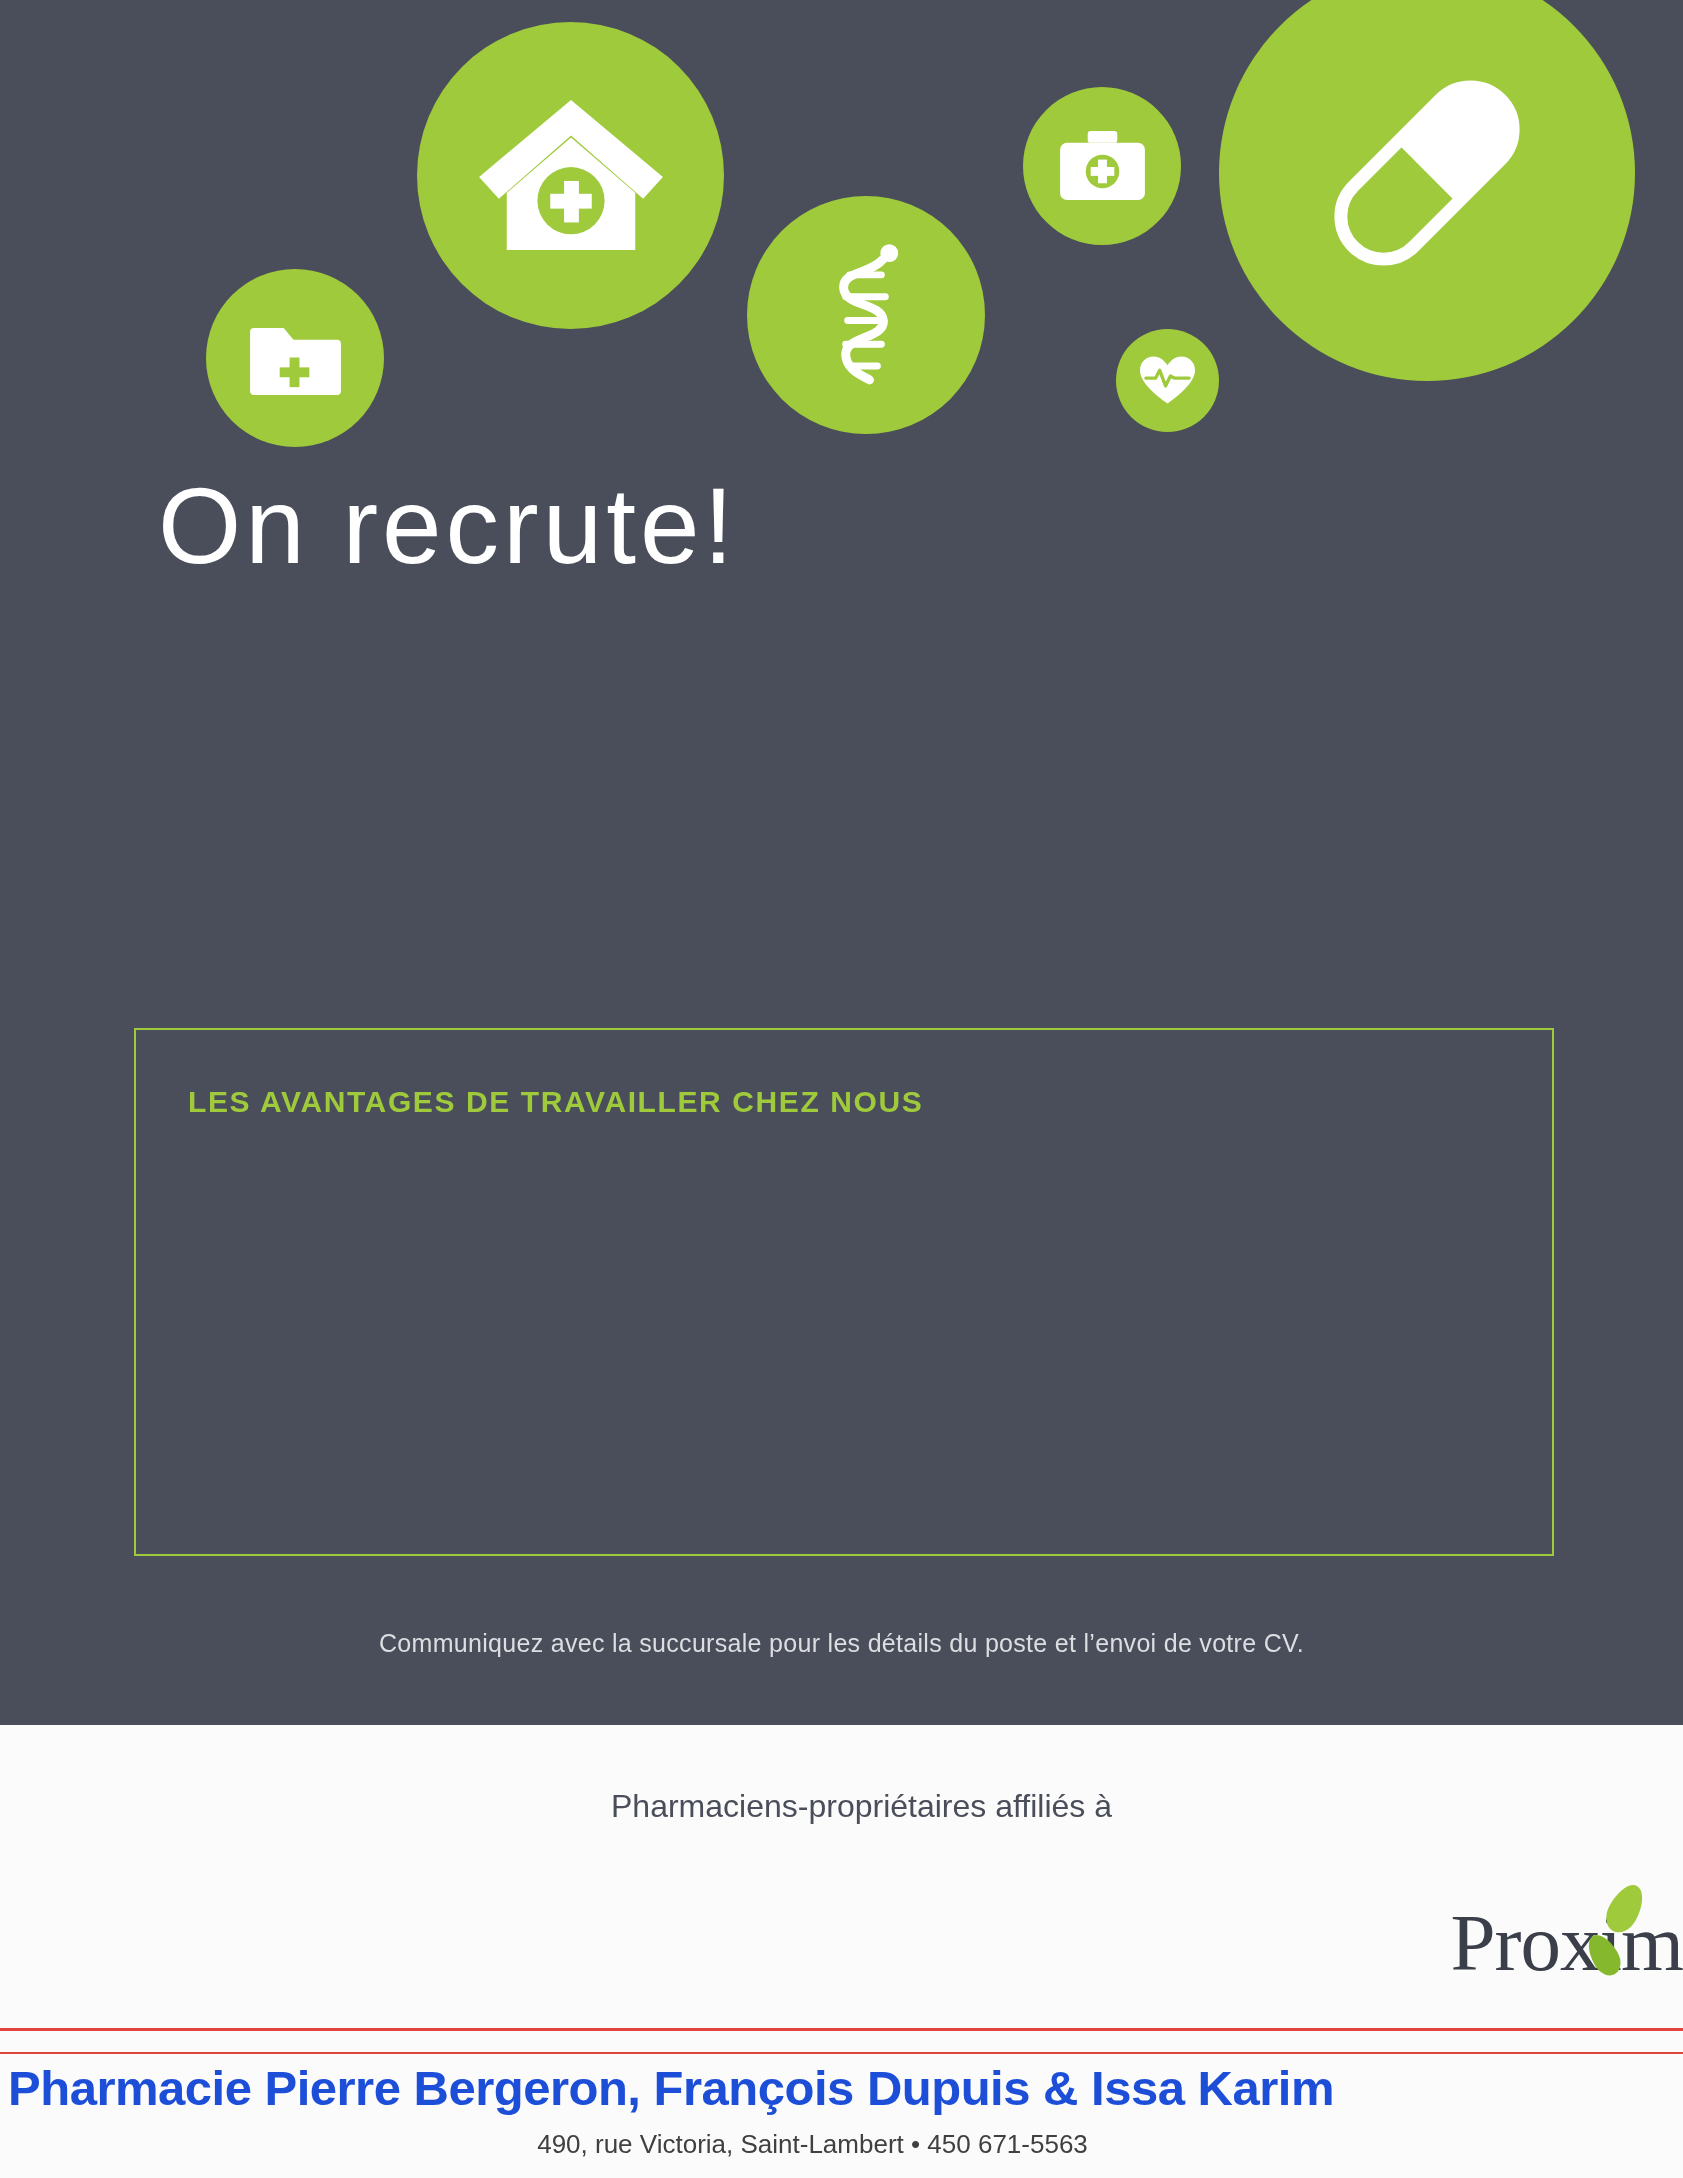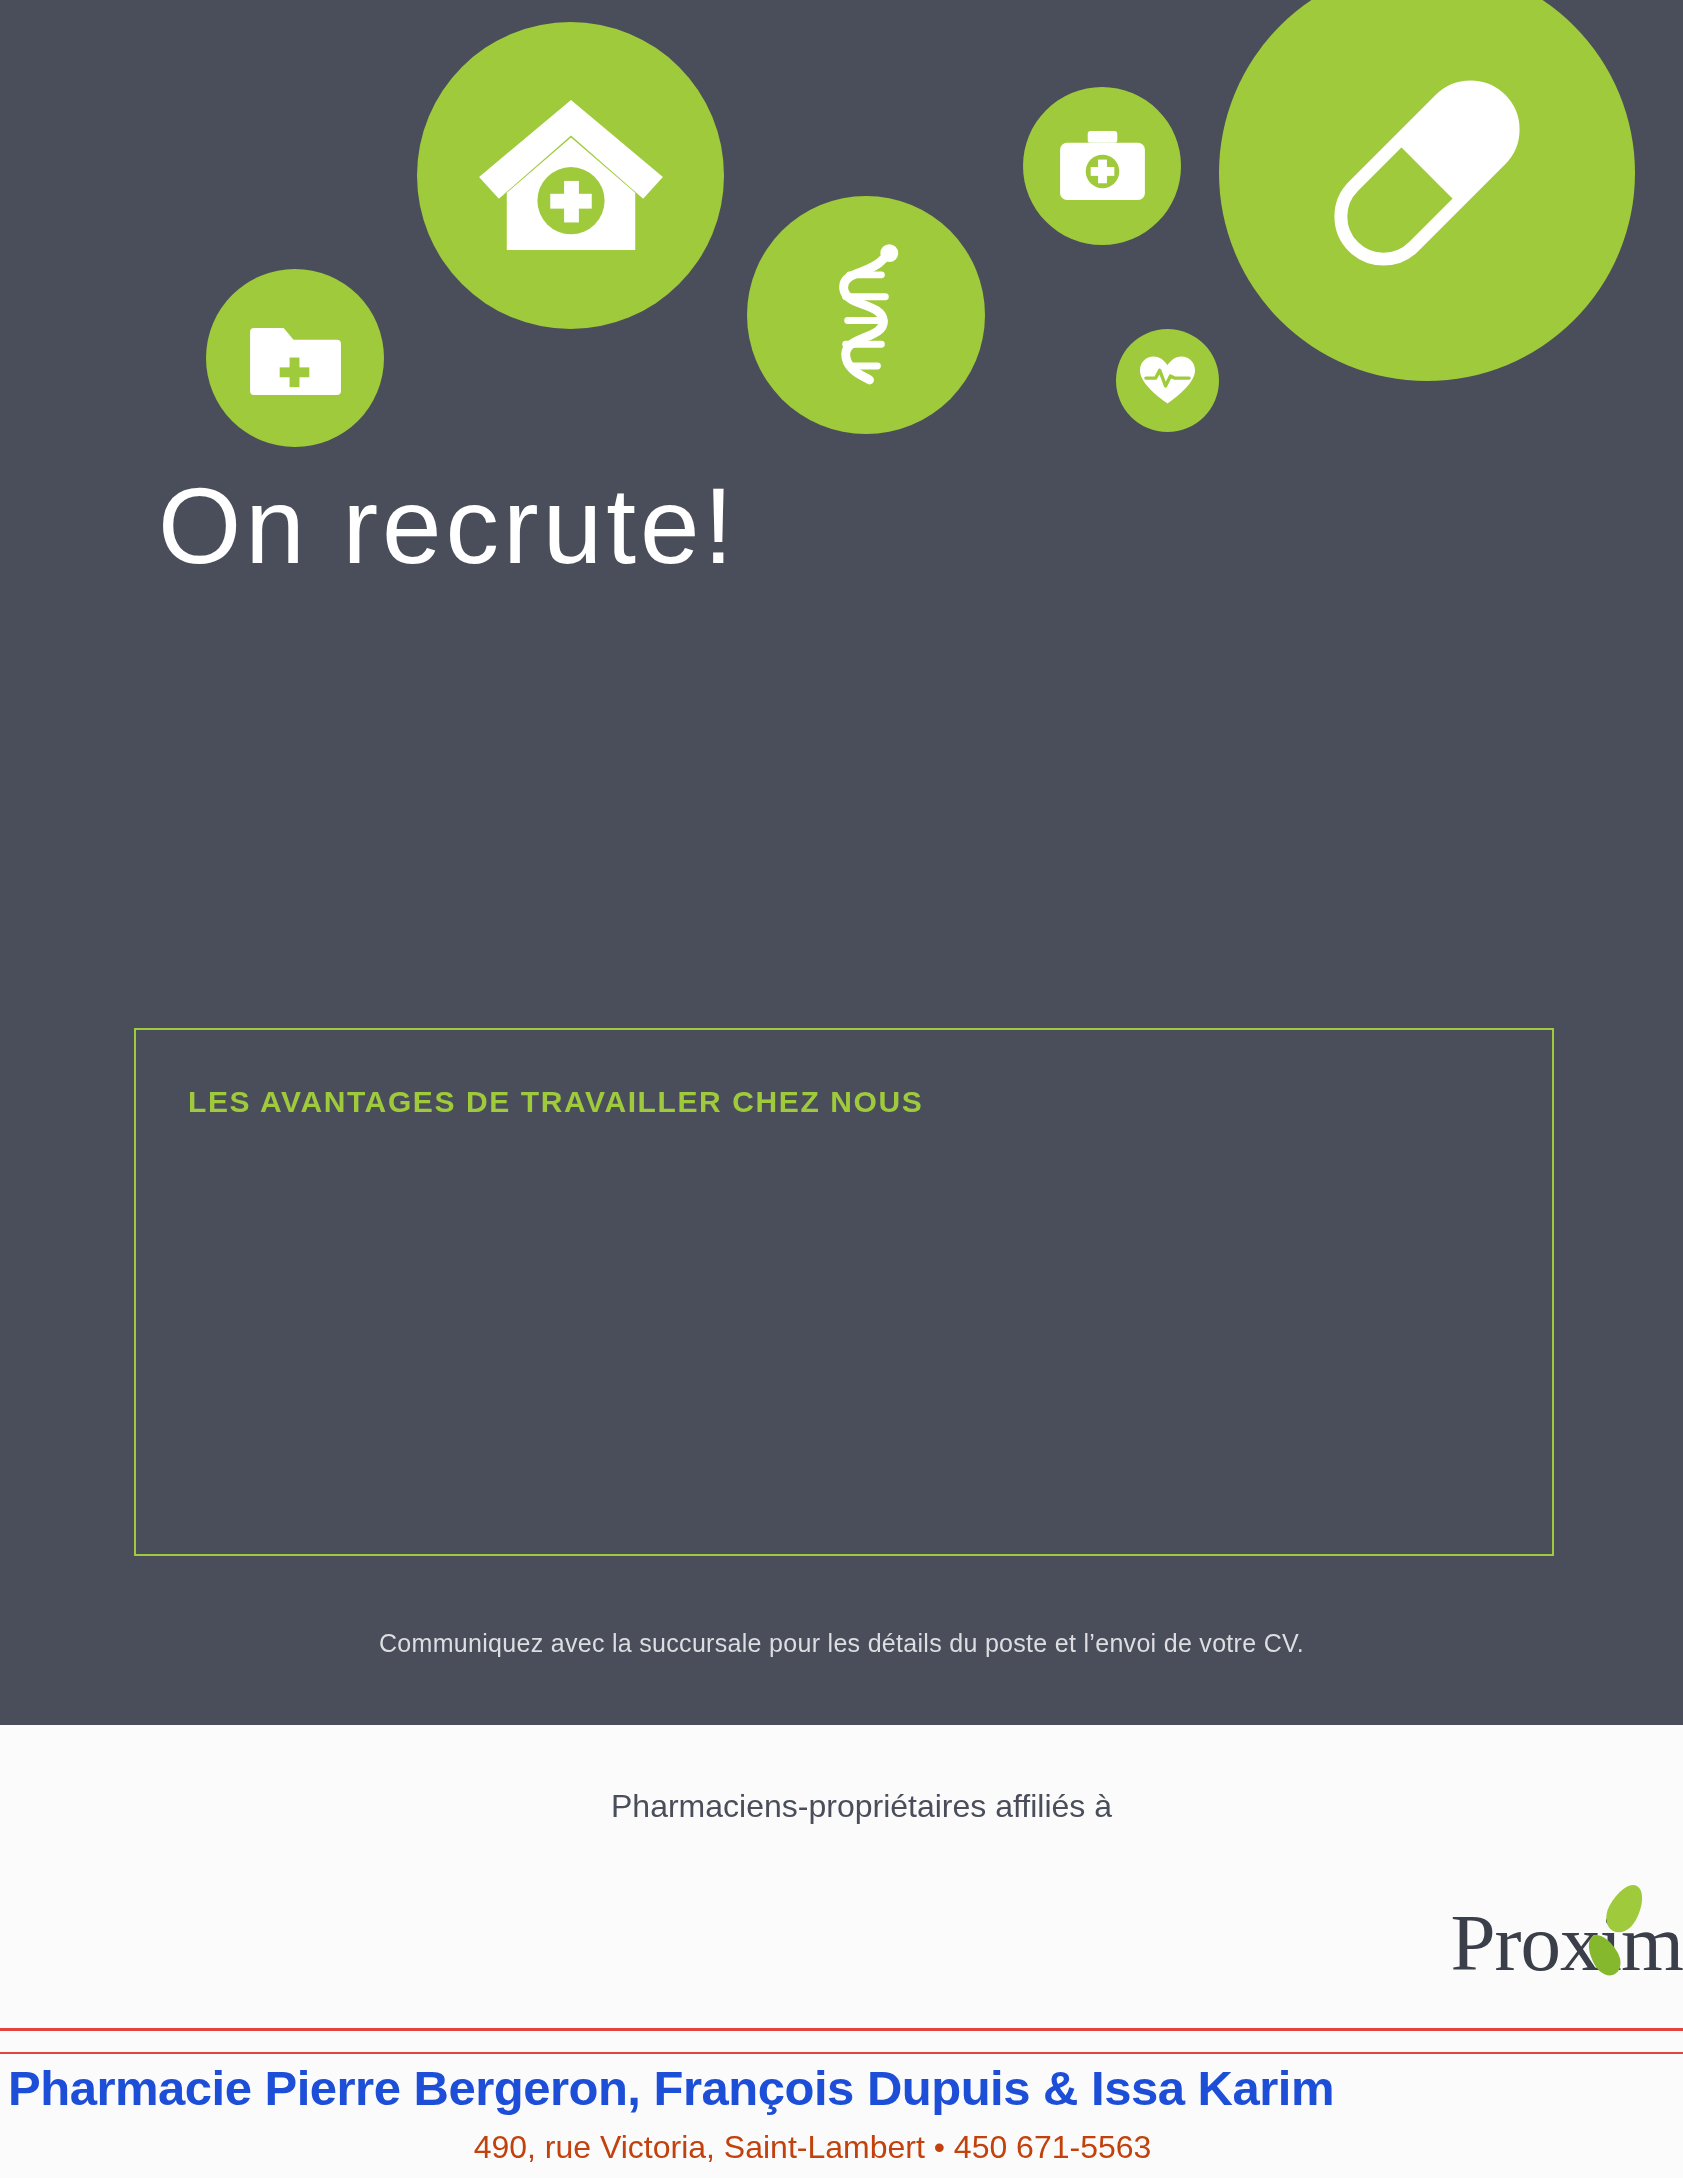--- a/index.html
+++ b/index.html
@@ -172,22 +172,22 @@
     font-weight: bold;
     color: #1d4ed8;
     white-space: nowrap;
     letter-spacing: -0.5px;
   }
   .pharmacy-address {
     position: absolute;
     top: 404px;
     width: 1625px;
     text-align: center;
-    font-size: 32px;
-    color: #c2410c;
+    font-size: 26px;
+    color: #404040;
     font-weight: 300;
   }
 </style>
 </head>
 <body>
 
 <div class="poster">
 
   <div class="bubble bubble-folder">
     <svg width="91" height="81" viewBox="0 0 92 82" aria-hidden="true">

